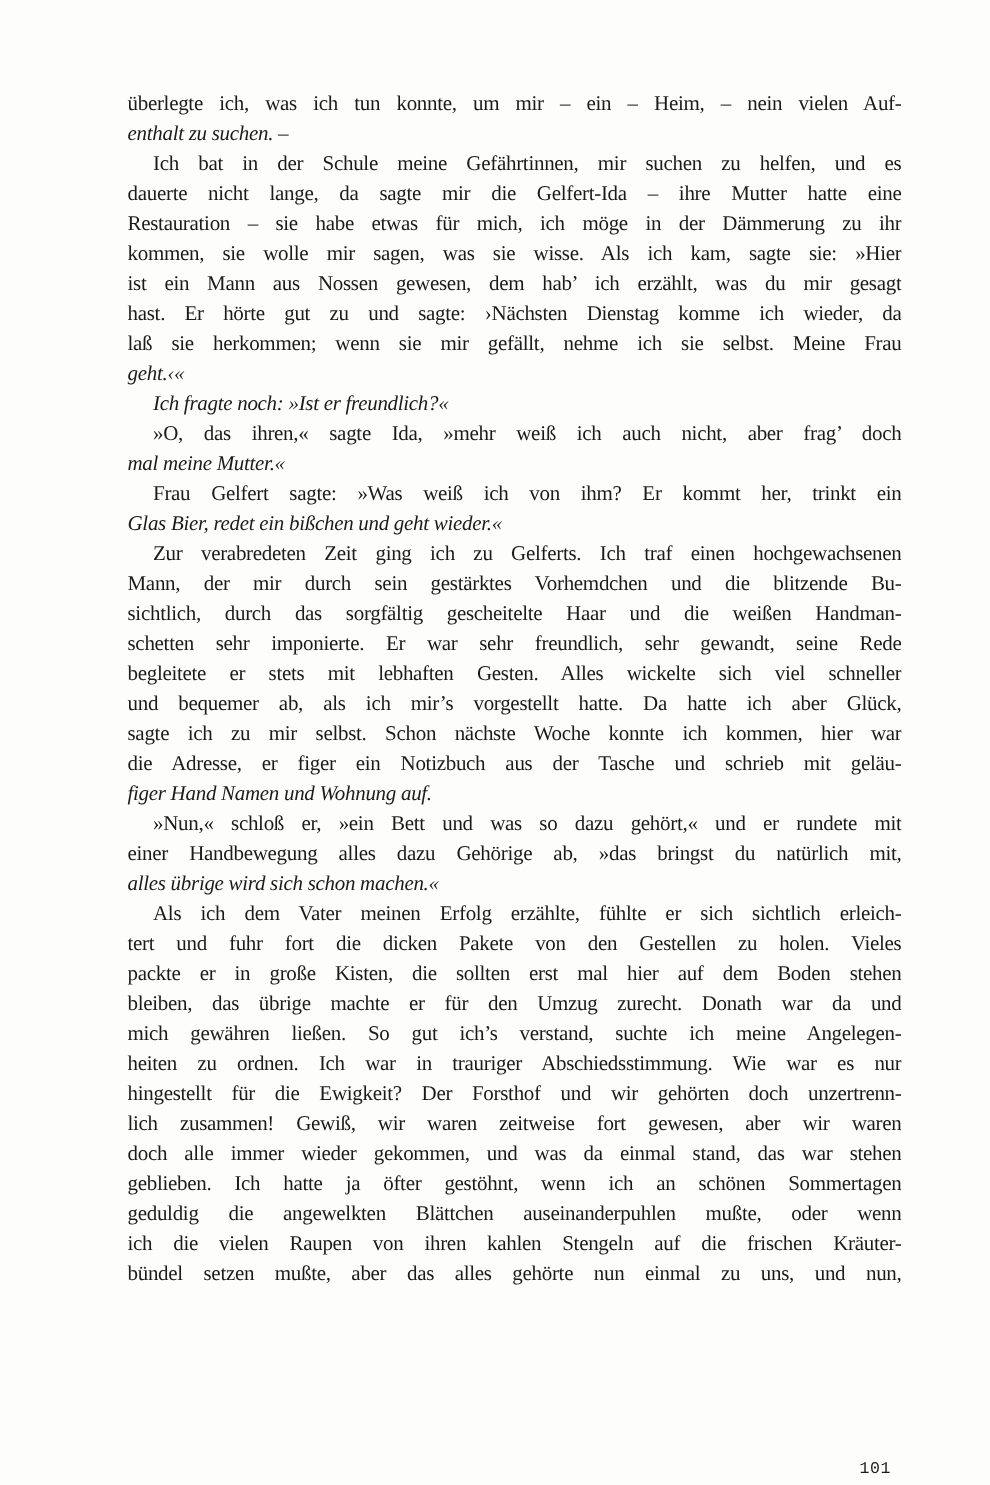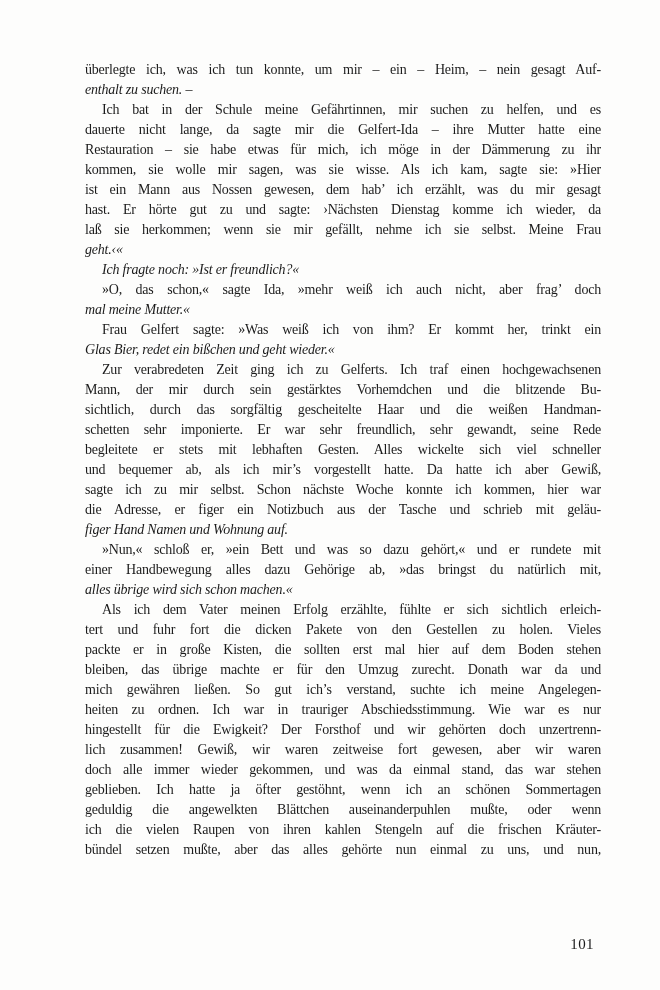--- a/index.html
+++ b/index.html
@@ -38,65 +38,66 @@
   }
   .line.indent {
     text-indent: 17px;
   }
   .line.endline {
     text-align-last: left;
     font-style: italic;
   }
   .folio {
     position: absolute;
-    top: 938px;
+    top: 974px;
     right: 66px;
-    font-size: 15px;
+    font-size: 11px;
     line-height: 12px;
     letter-spacing: 0.4px;
     color: var(--text-color, #2b2b2b);
+    font-family: Liberation Mono, monospace;
   }
 </style>
 </head>
 <body>
 
 <div class="page">
   <main class="text-block">
       <div class="paragraph">
-        <div class="line">überlegte ich, was ich tun konnte, um mir – ein – Heim, – nein gesagt Auf-</div>
+        <div class="line">überlegte ich, was ich tun konnte, um mir – ein – Heim, – nein vielen Auf-</div>
         <div class="line endline">enthalt zu suchen. –</div>
       </div>
       <div class="paragraph">
         <div class="line indent">Ich bat in der Schule meine Gefährtinnen, mir suchen zu helfen, und es</div>
         <div class="line">dauerte nicht lange, da sagte mir die Gelfert-Ida – ihre Mutter hatte eine</div>
         <div class="line">Restauration – sie habe etwas für mich, ich möge in der Dämmerung zu ihr</div>
         <div class="line">kommen, sie wolle mir sagen, was sie wisse. Als ich kam, sagte sie: »Hier</div>
         <div class="line">ist ein Mann aus Nossen gewesen, dem hab’ ich erzählt, was du mir gesagt</div>
         <div class="line">hast. Er hörte gut zu und sagte: ›Nächsten Dienstag komme ich wieder, da</div>
         <div class="line">laß sie herkommen; wenn sie mir gefällt, nehme ich sie selbst. Meine Frau</div>
         <div class="line endline">geht.‹«</div>
       </div>
       <div class="paragraph">
         <div class="line indent endline">Ich fragte noch: »Ist er freundlich?«</div>
       </div>
       <div class="paragraph">
-        <div class="line indent">»O, das schon,« sagte Ida, »mehr weiß ich auch nicht, aber frag’ doch</div>
+        <div class="line indent">»O, das ihren,« sagte Ida, »mehr weiß ich auch nicht, aber frag’ doch</div>
         <div class="line endline">mal meine Mutter.«</div>
       </div>
       <div class="paragraph">
         <div class="line indent">Frau Gelfert sagte: »Was weiß ich von ihm? Er kommt her, trinkt ein</div>
         <div class="line endline">Glas Bier, redet ein bißchen und geht wieder.«</div>
       </div>
       <div class="paragraph">
         <div class="line indent">Zur verabredeten Zeit ging ich zu Gelferts. Ich traf einen hochgewachsenen</div>
         <div class="line">Mann, der mir durch sein gestärktes Vorhemdchen und die blitzende Bu-</div>
         <div class="line">sichtlich, durch das sorgfältig gescheitelte Haar und die weißen Handman-</div>
         <div class="line">schetten sehr imponierte. Er war sehr freundlich, sehr gewandt, seine Rede</div>
         <div class="line">begleitete er stets mit lebhaften Gesten. Alles wickelte sich viel schneller</div>
-        <div class="line">und bequemer ab, als ich mir’s vorgestellt hatte. Da hatte ich aber Gewiß,</div>
+        <div class="line">und bequemer ab, als ich mir’s vorgestellt hatte. Da hatte ich aber Glück,</div>
         <div class="line">sagte ich zu mir selbst. Schon nächste Woche konnte ich kommen, hier war</div>
         <div class="line">die Adresse, er figer ein Notizbuch aus der Tasche und schrieb mit geläu-</div>
         <div class="line endline">figer Hand Namen und Wohnung auf.</div>
       </div>
       <div class="paragraph">
         <div class="line indent">»Nun,« schloß er, »ein Bett und was so dazu gehört,« und er rundete mit</div>
         <div class="line">einer Handbewegung alles dazu Gehörige ab, »das bringst du natürlich mit,</div>
         <div class="line endline">alles übrige wird sich schon machen.«</div>
       </div>
       <div class="paragraph">

